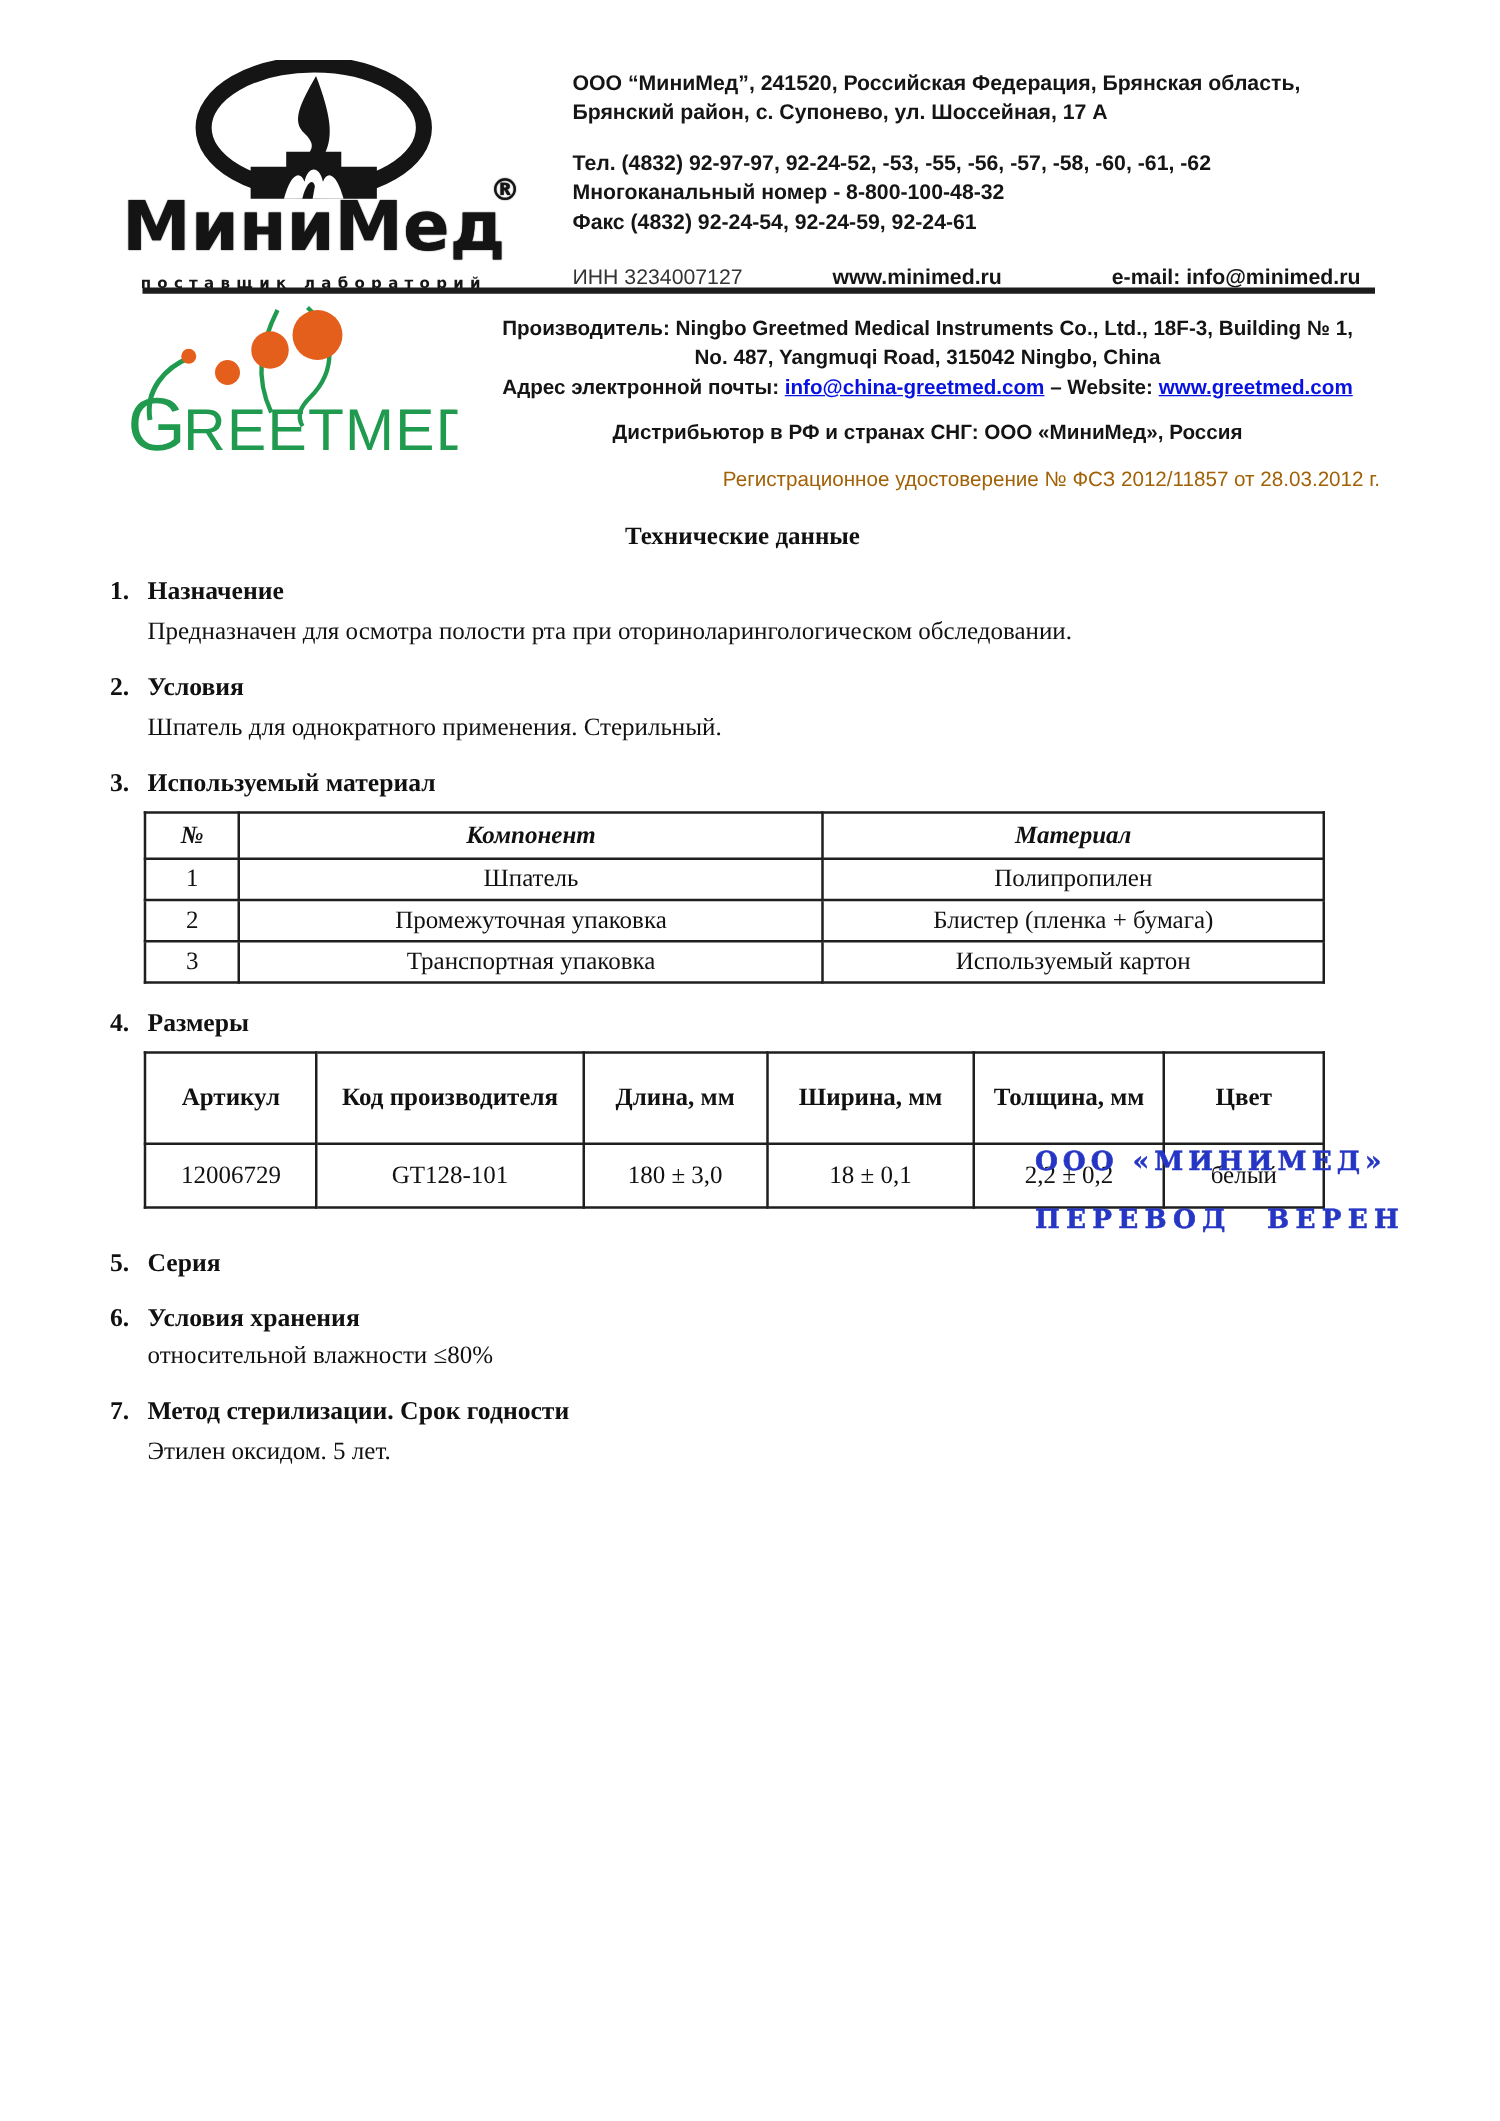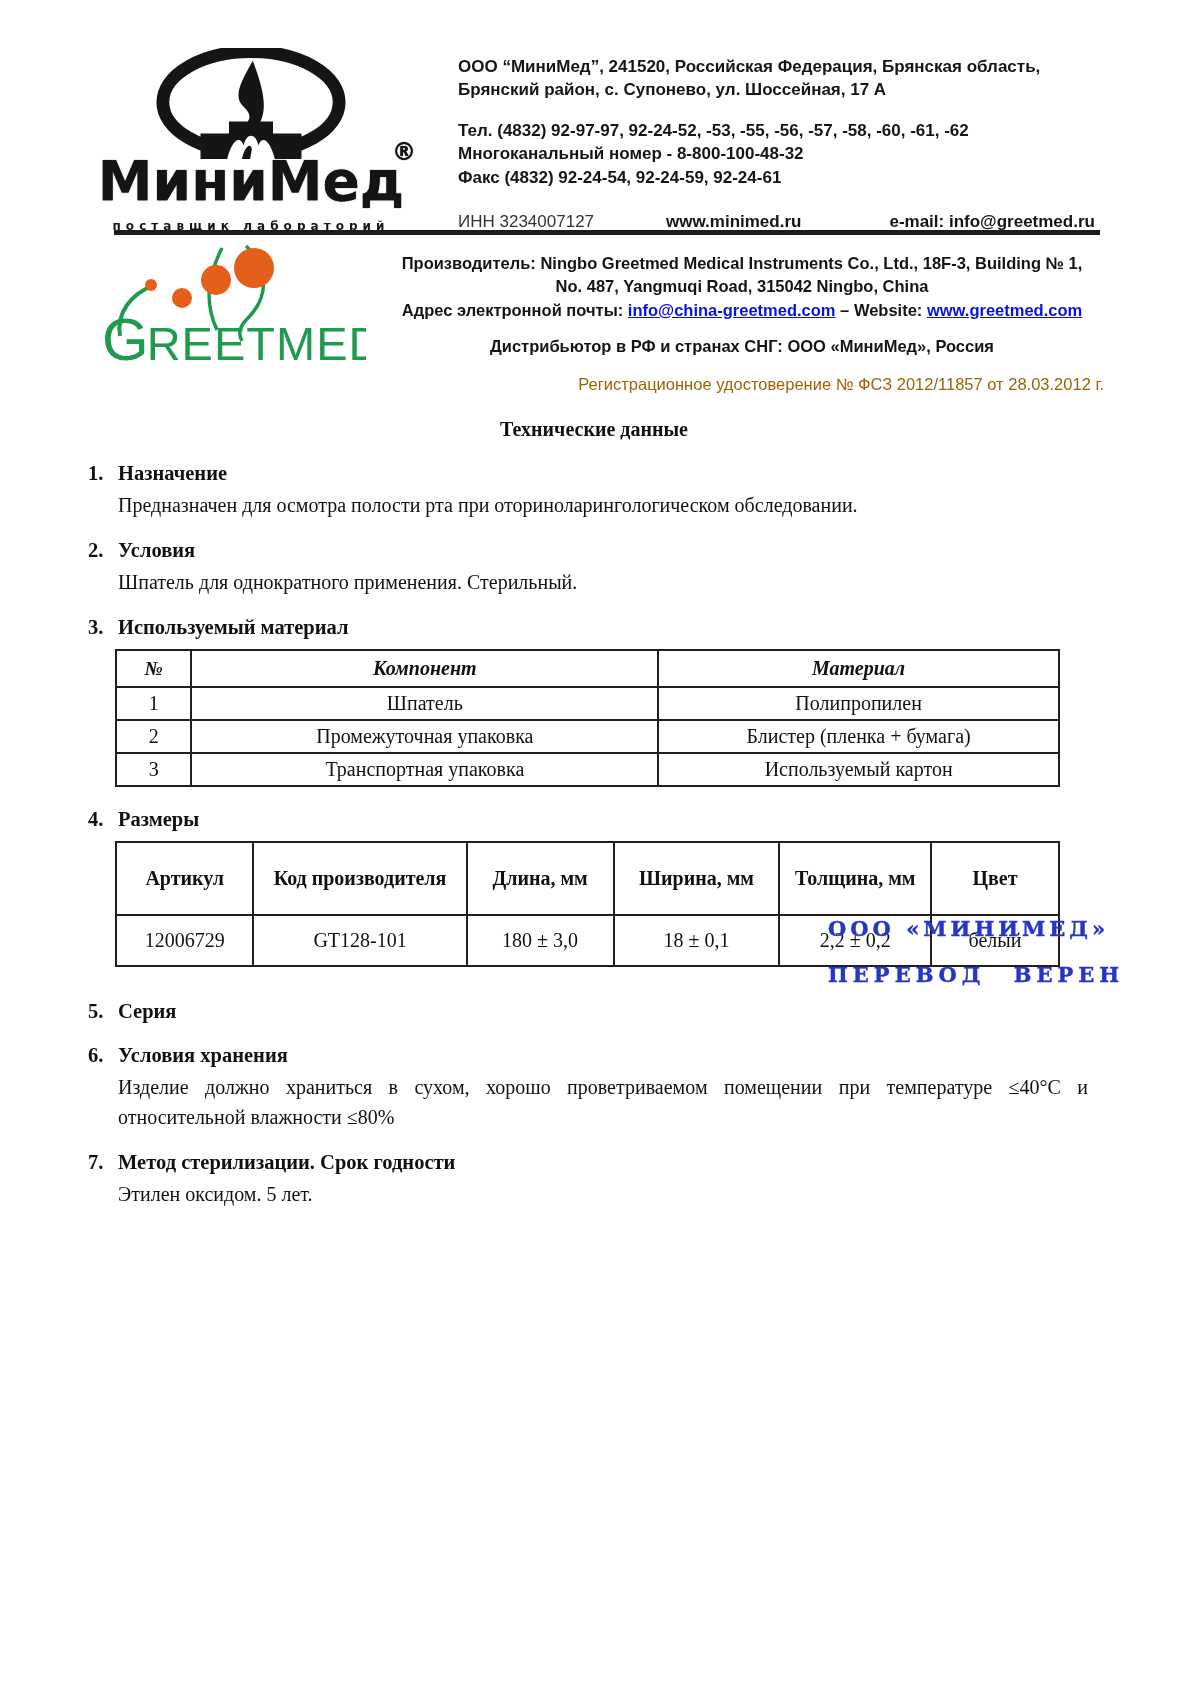--- a/index.html
+++ b/index.html
@@ -126,21 +126,21 @@
     <div>ООО “МиниМед”, 241520, Российская Федерация, Брянская область,</div>
     <div>Брянский район, с. Супонево, ул. Шоссейная, 17 А</div>
     <div class="gap"></div>
     <div>Тел. (4832) 92-97-97, 92-24-52, -53, -55, -56, -57, -58, -60, -61, -62</div>
     <div>Многоканальный номер - 8-800-100-48-32</div>
     <div>Факс (4832) 92-24-54, 92-24-59, 92-24-61</div>
     <div class="gap"></div>
     <div class="inn-row">
       <span class="inn">ИНН 3234007127</span>
       <span class="site">www.minimed.ru</span>
-      <span class="mail">e-mail: info@greetmed.ru</span>
+      <span class="mail">e-mail: info@minimed.ru</span>
     </div>
   </div>
 
   <div class="divider"></div>
 
   <div class="gm-logo">
     <svg width="270" height="126" viewBox="0 0 270 126">
       <path d="M126,4 C112,32 108,58 121,86" fill="none" stroke="#1f9a4e" stroke-width="3.5"></path>
       <path d="M150,2 C172,22 174,52 152,74 C145,81 141,88 146,97" fill="none" stroke="#1f9a4e" stroke-width="3.5"></path>
       <path d="M56,42 C36,50 20,68 24,92" fill="none" stroke="#1f9a4e" stroke-width="4"></path>
@@ -248,21 +248,20 @@
 
     <div class="sec-head">
       <span class="num">5.</span>
       <span>Серия</span>
     </div>
 
     <div class="sec-head">
       <span class="num">6.</span>
       <span>Условия хранения</span>
     </div>
-    <div class="sec-body justified-line1">Изделие должно храниться в сухом, хорошо проветриваемом помещении при температуре ≤40°С и</div>
     <div class="sec-body cont">относительной влажности ≤80%</div>
 
     <div class="sec-head">
       <span class="num">7.</span>
       <span>Метод стерилизации. Срок годности</span>
     </div>
     <div class="sec-body">Этилен оксидом. 5 лет.</div>
   </div>
 
   <div class="stamp">

